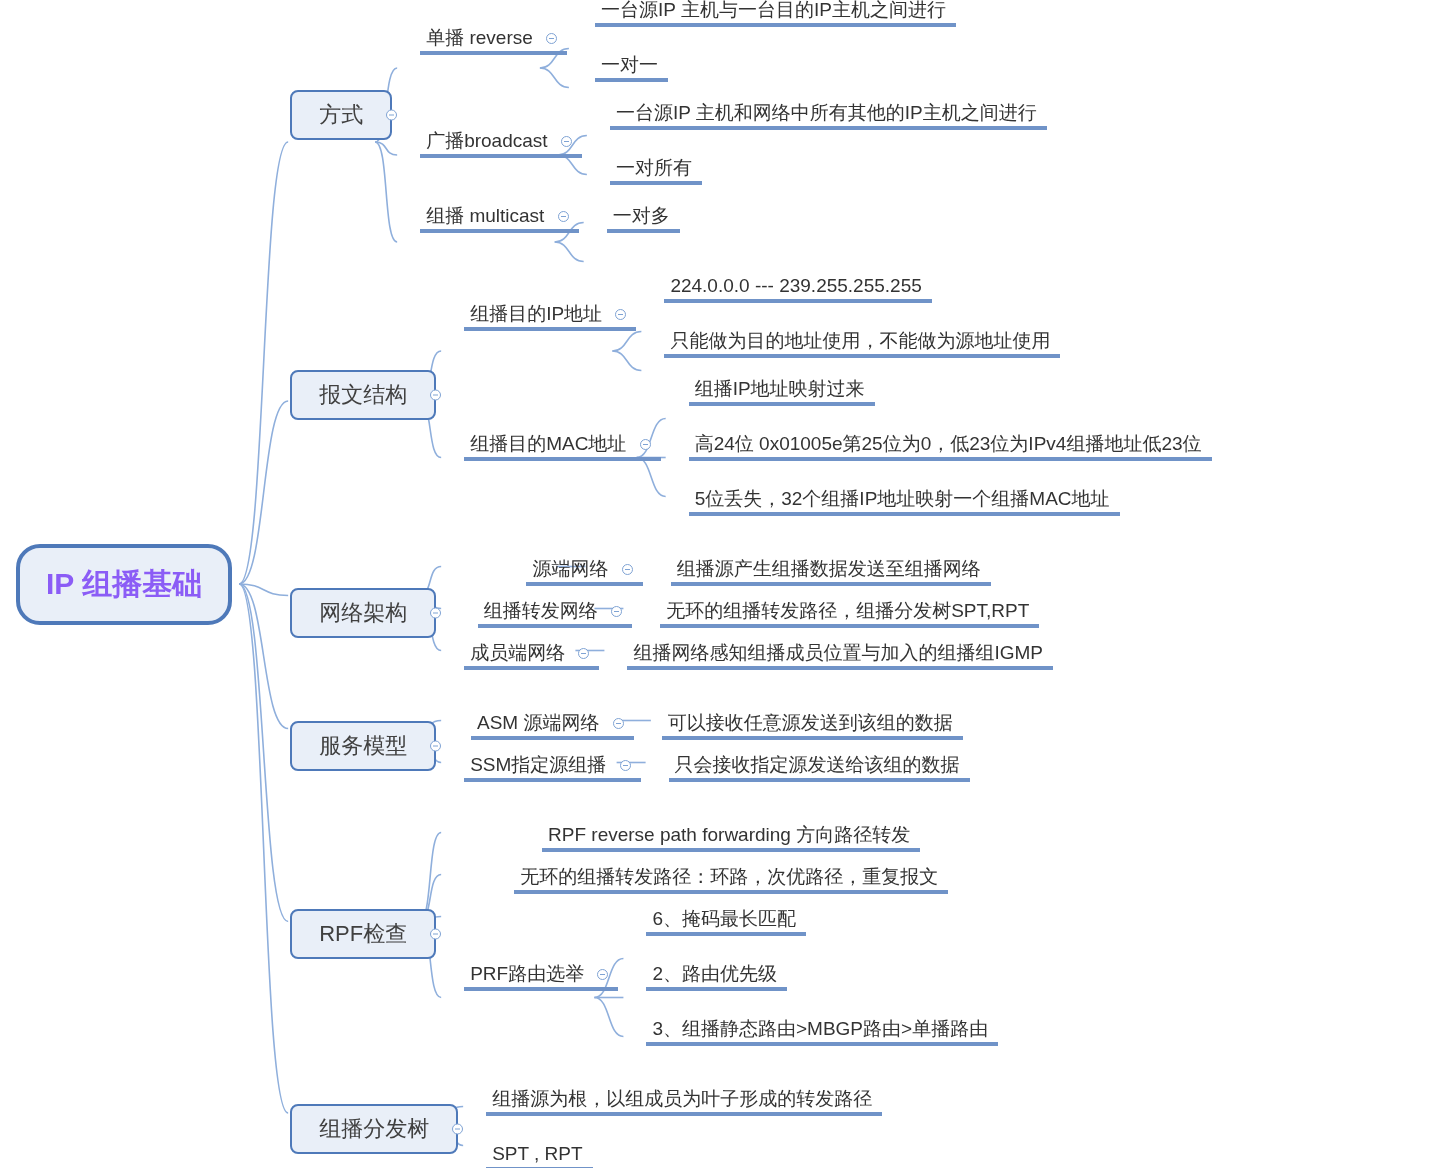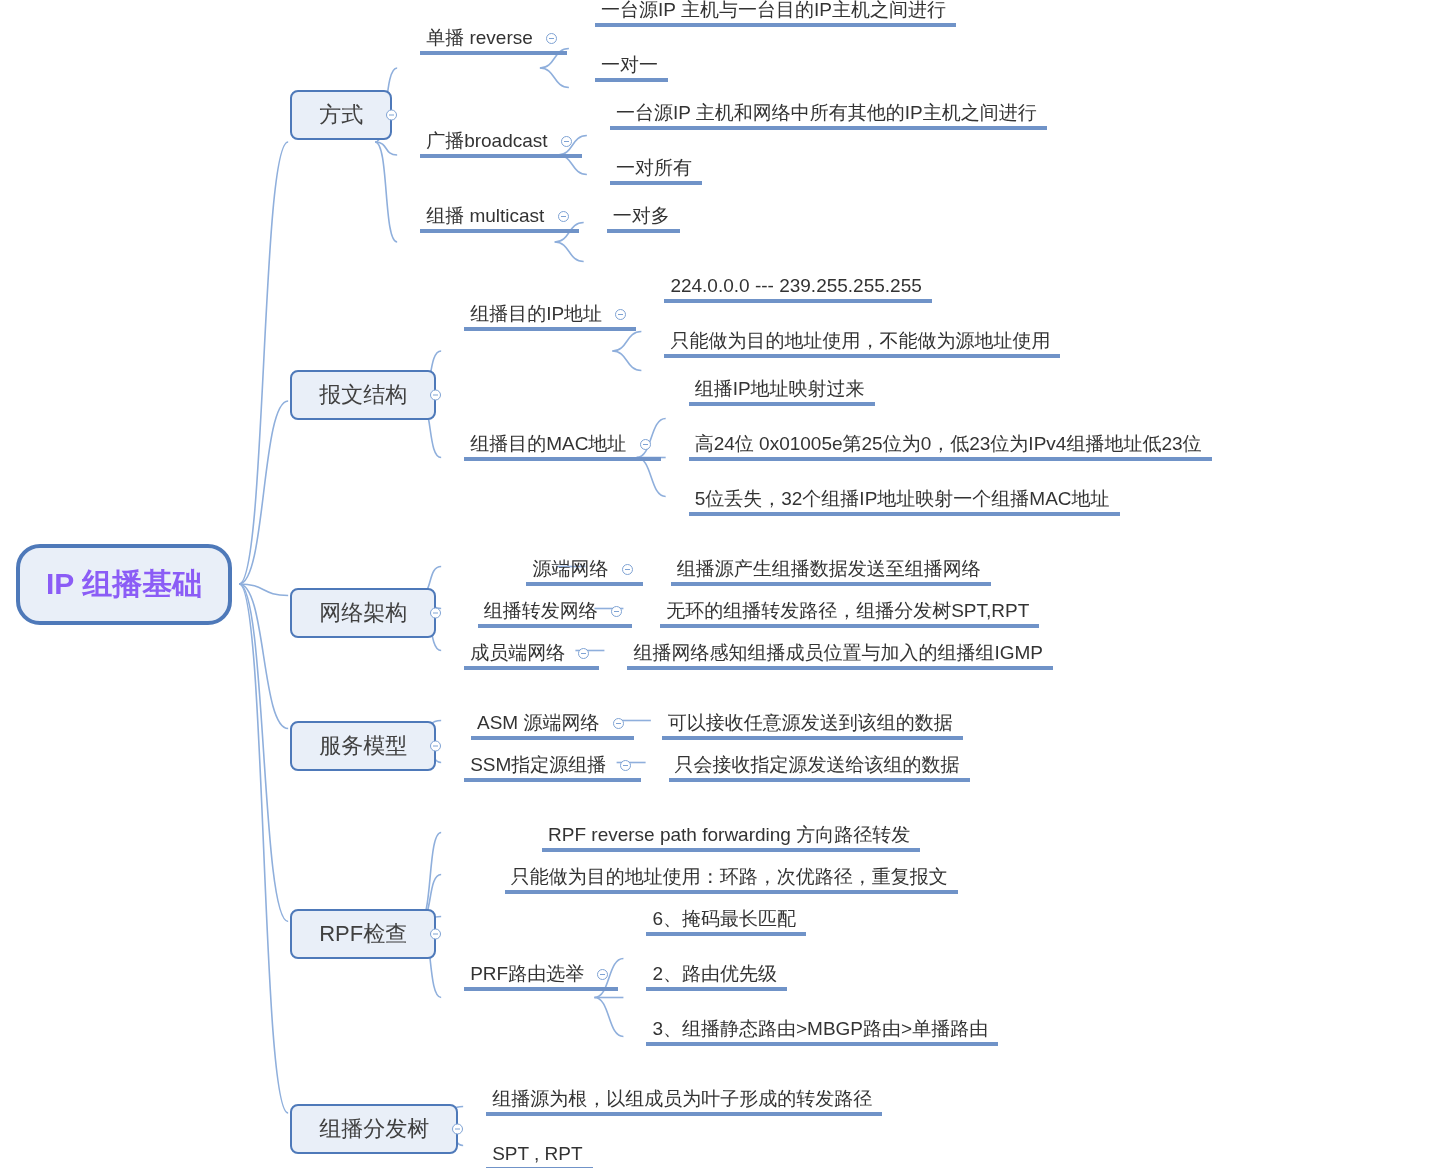--- a/index.html
+++ b/index.html
@@ -288,21 +288,21 @@
           <div class="label box-label">
             <span>RPF检查</span>
             <span class="collapse-icon"></span>
           </div>
           <div class="kids gap12">
 
             <div class="tnode">
               <div class="label line-label"><span>RPF reverse path forwarding 方向路径转发</span></div>
             </div>
             <div class="tnode">
-              <div class="label line-label"><span>只能做为目的地址使用：环路，次优路径，重复报文</span></div>
+              <div class="label line-label"><span>无环的组播转发路径：环路，次优路径，重复报文</span></div>
             </div>
 
             <div class="tnode">
               <div class="label line-label">
                 <span>PRF路由选举</span>
                 <span class="collapse-icon"></span>
               </div>
               <div class="kids gap9">
                 <div class="tnode">
                   <div class="label line-label"><span>6、掩码最长匹配</span></div>

